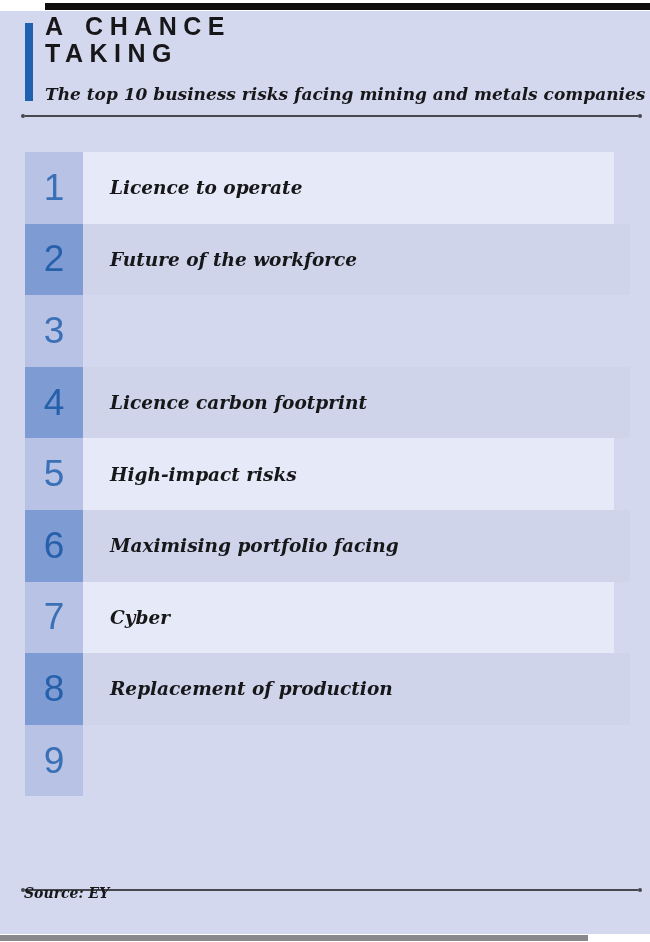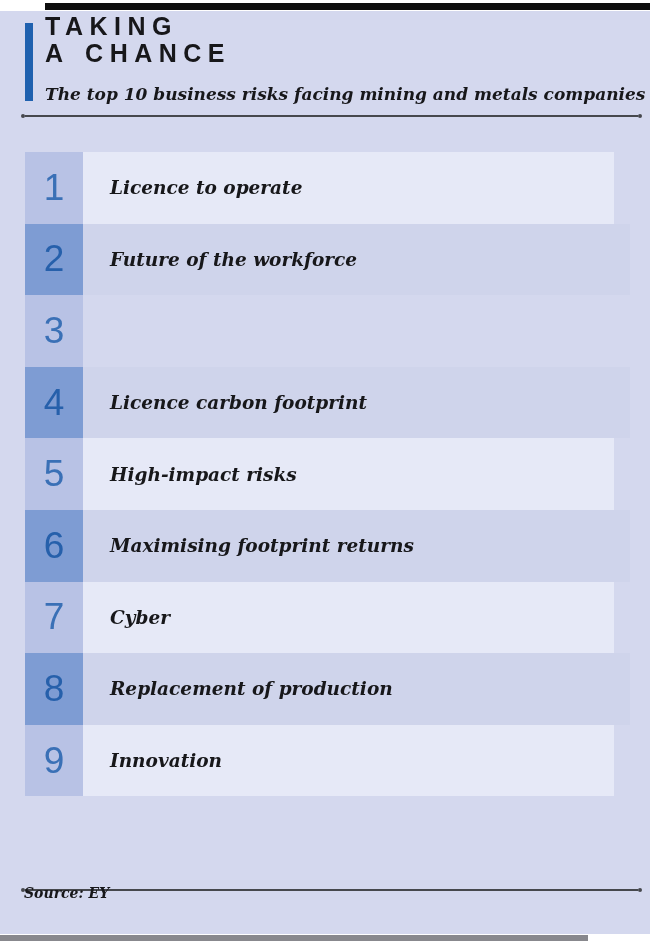--- a/index.html
+++ b/index.html
@@ -45,22 +45,22 @@
 </style>
 </head>
 <body>
 
 <div class="top-bar"></div>
 <div class="canvas"></div>
 <div class="bottom-bar"></div>
 
 <div class="kicker"></div>
 <div class="title">
+  <div>A CHANCE</div>
   <div>TAKING</div>
-  <div>A CHANCE</div>
 </div>
 <div class="subtitle">The top 10 business risks facing mining and metals companies</div>
 
 <div class="rule top">
   <span class="dot"></span>
   <span class="line"></span>
   <span class="dot"></span>
 </div>
 
 <div class="rows">
@@ -78,33 +78,32 @@
   <div class="row even">
     <div class="cell">4</div>
     <div class="band">Licence carbon footprint</div>
   </div>
   <div class="row odd">
     <div class="cell">5</div>
     <div class="band">High-impact risks</div>
   </div>
   <div class="row even">
     <div class="cell">6</div>
-    <div class="band">Maximising footprint returns</div>
+    <div class="band">Maximising portfolio facing</div>
   </div>
   <div class="row odd">
     <div class="cell">7</div>
     <div class="band">Cyber</div>
   </div>
   <div class="row even">
     <div class="cell">8</div>
     <div class="band">Replacement of production</div>
   </div>
   <div class="row odd">
     <div class="cell">9</div>
-    <div class="band">Innovation</div>
   </div>
 </div>
 
 <div class="rule bottom">
   <span class="dot"></span>
   <span class="line"></span>
   <span class="dot"></span>
 </div>
 <div class="source">Source: EY</div>
 

